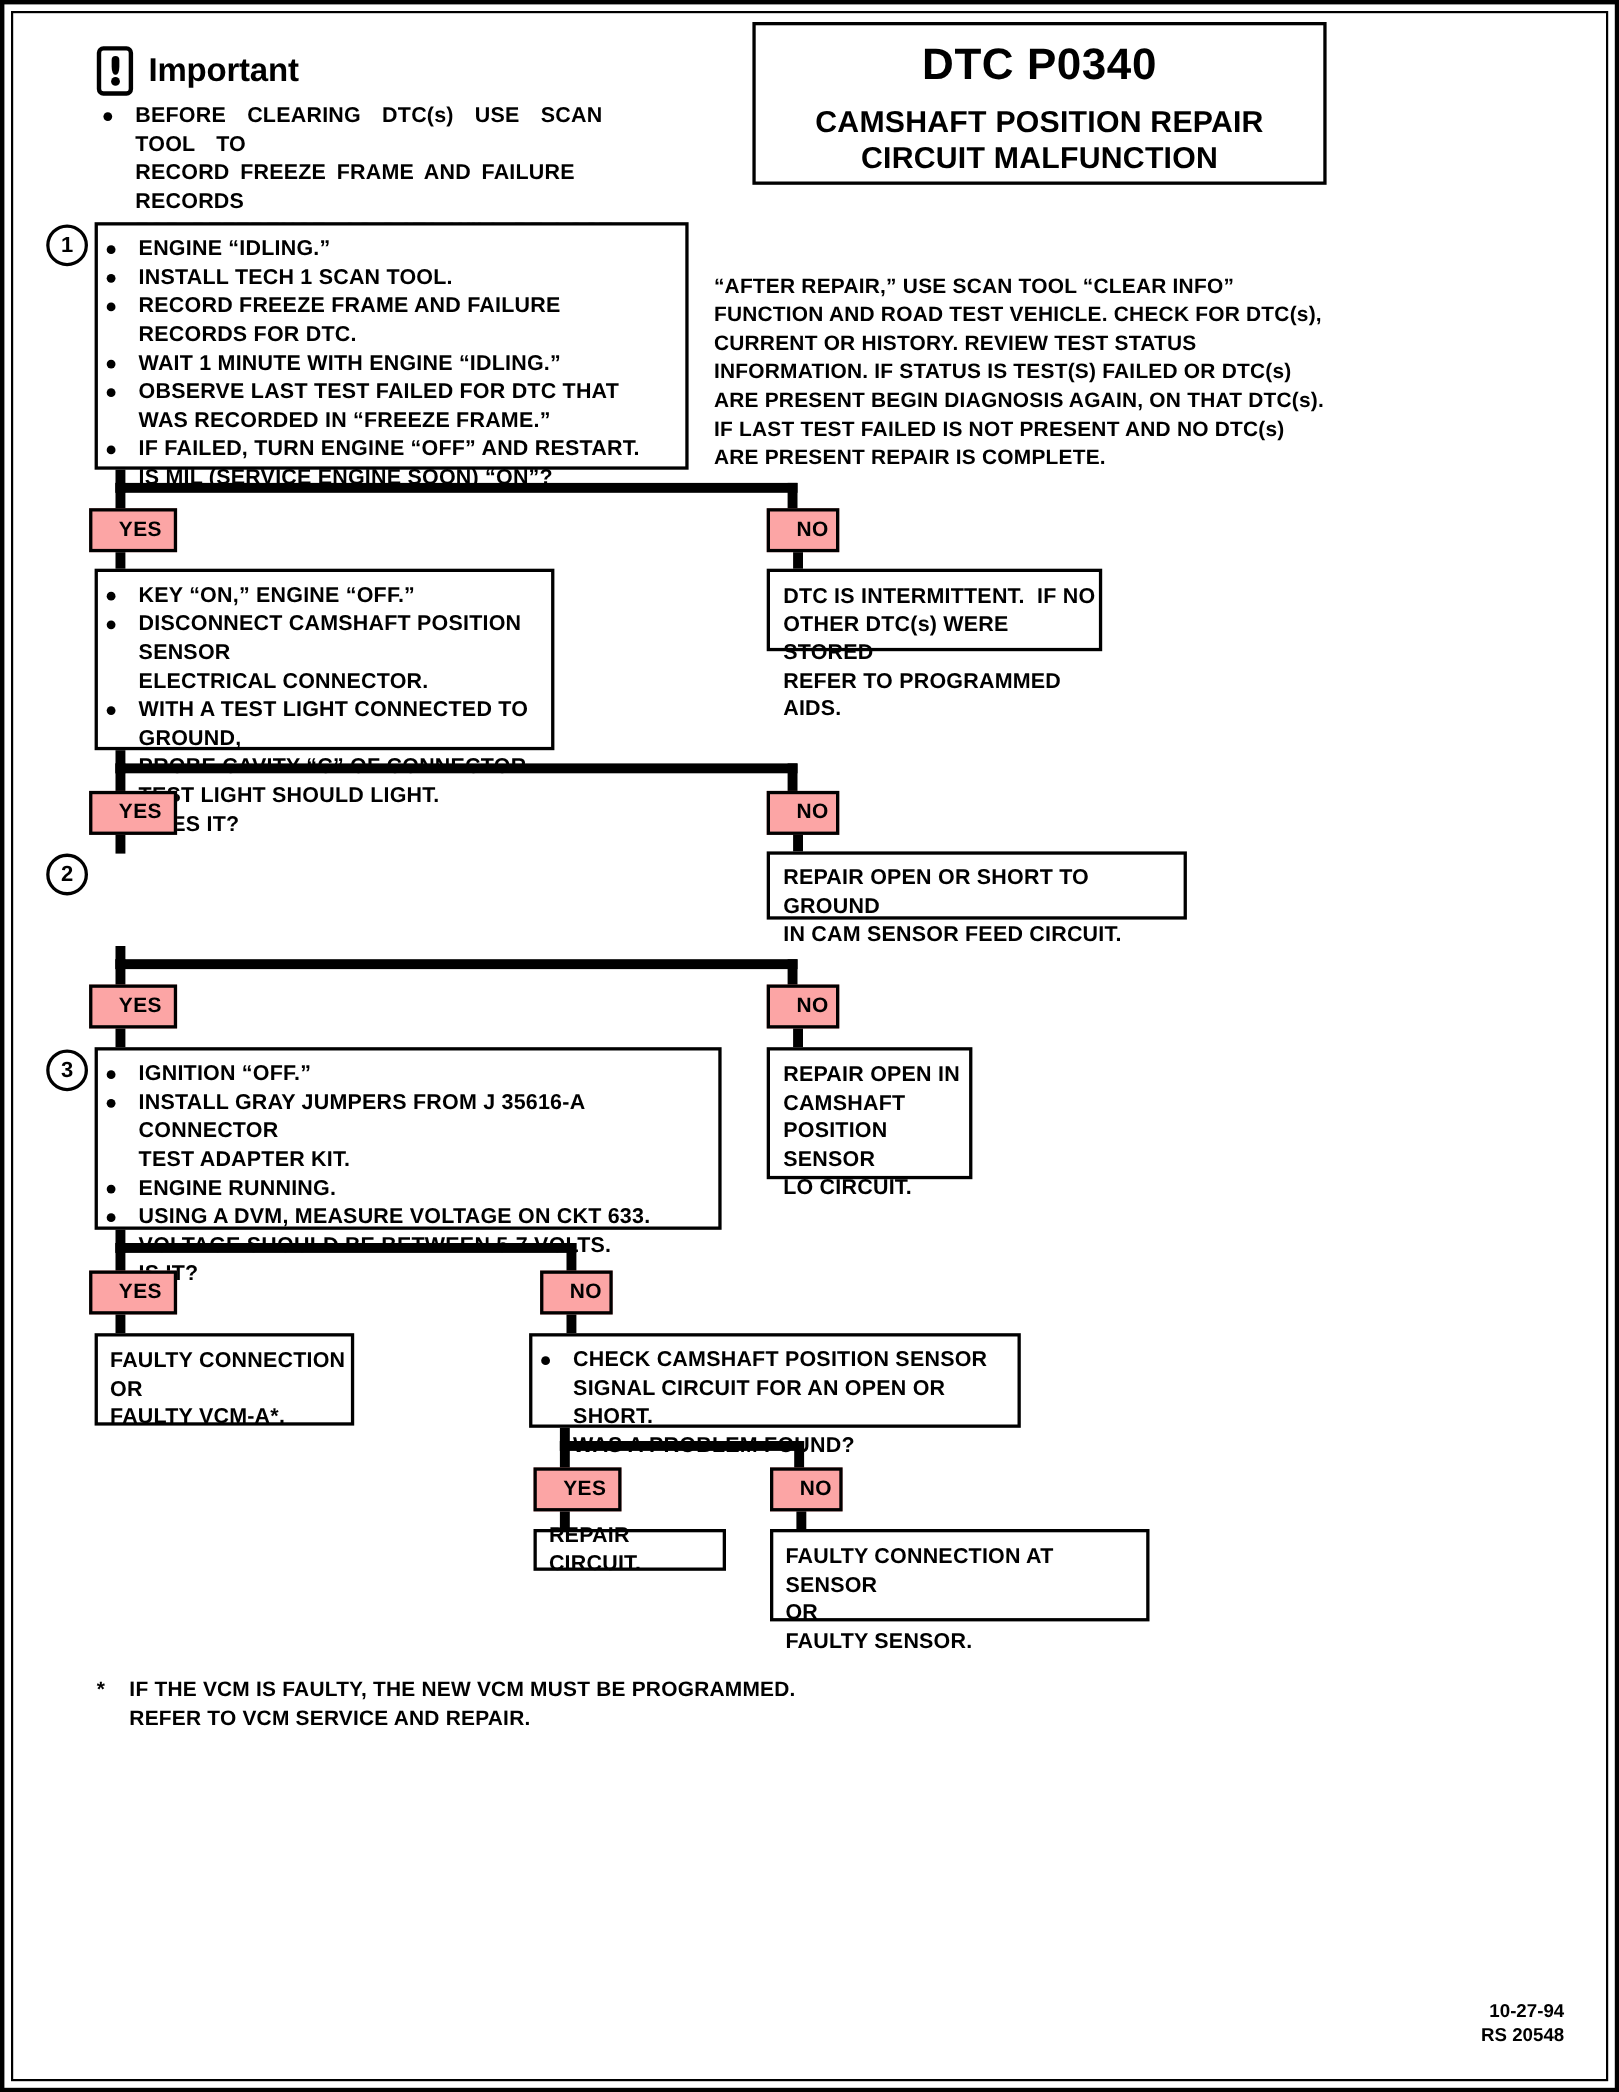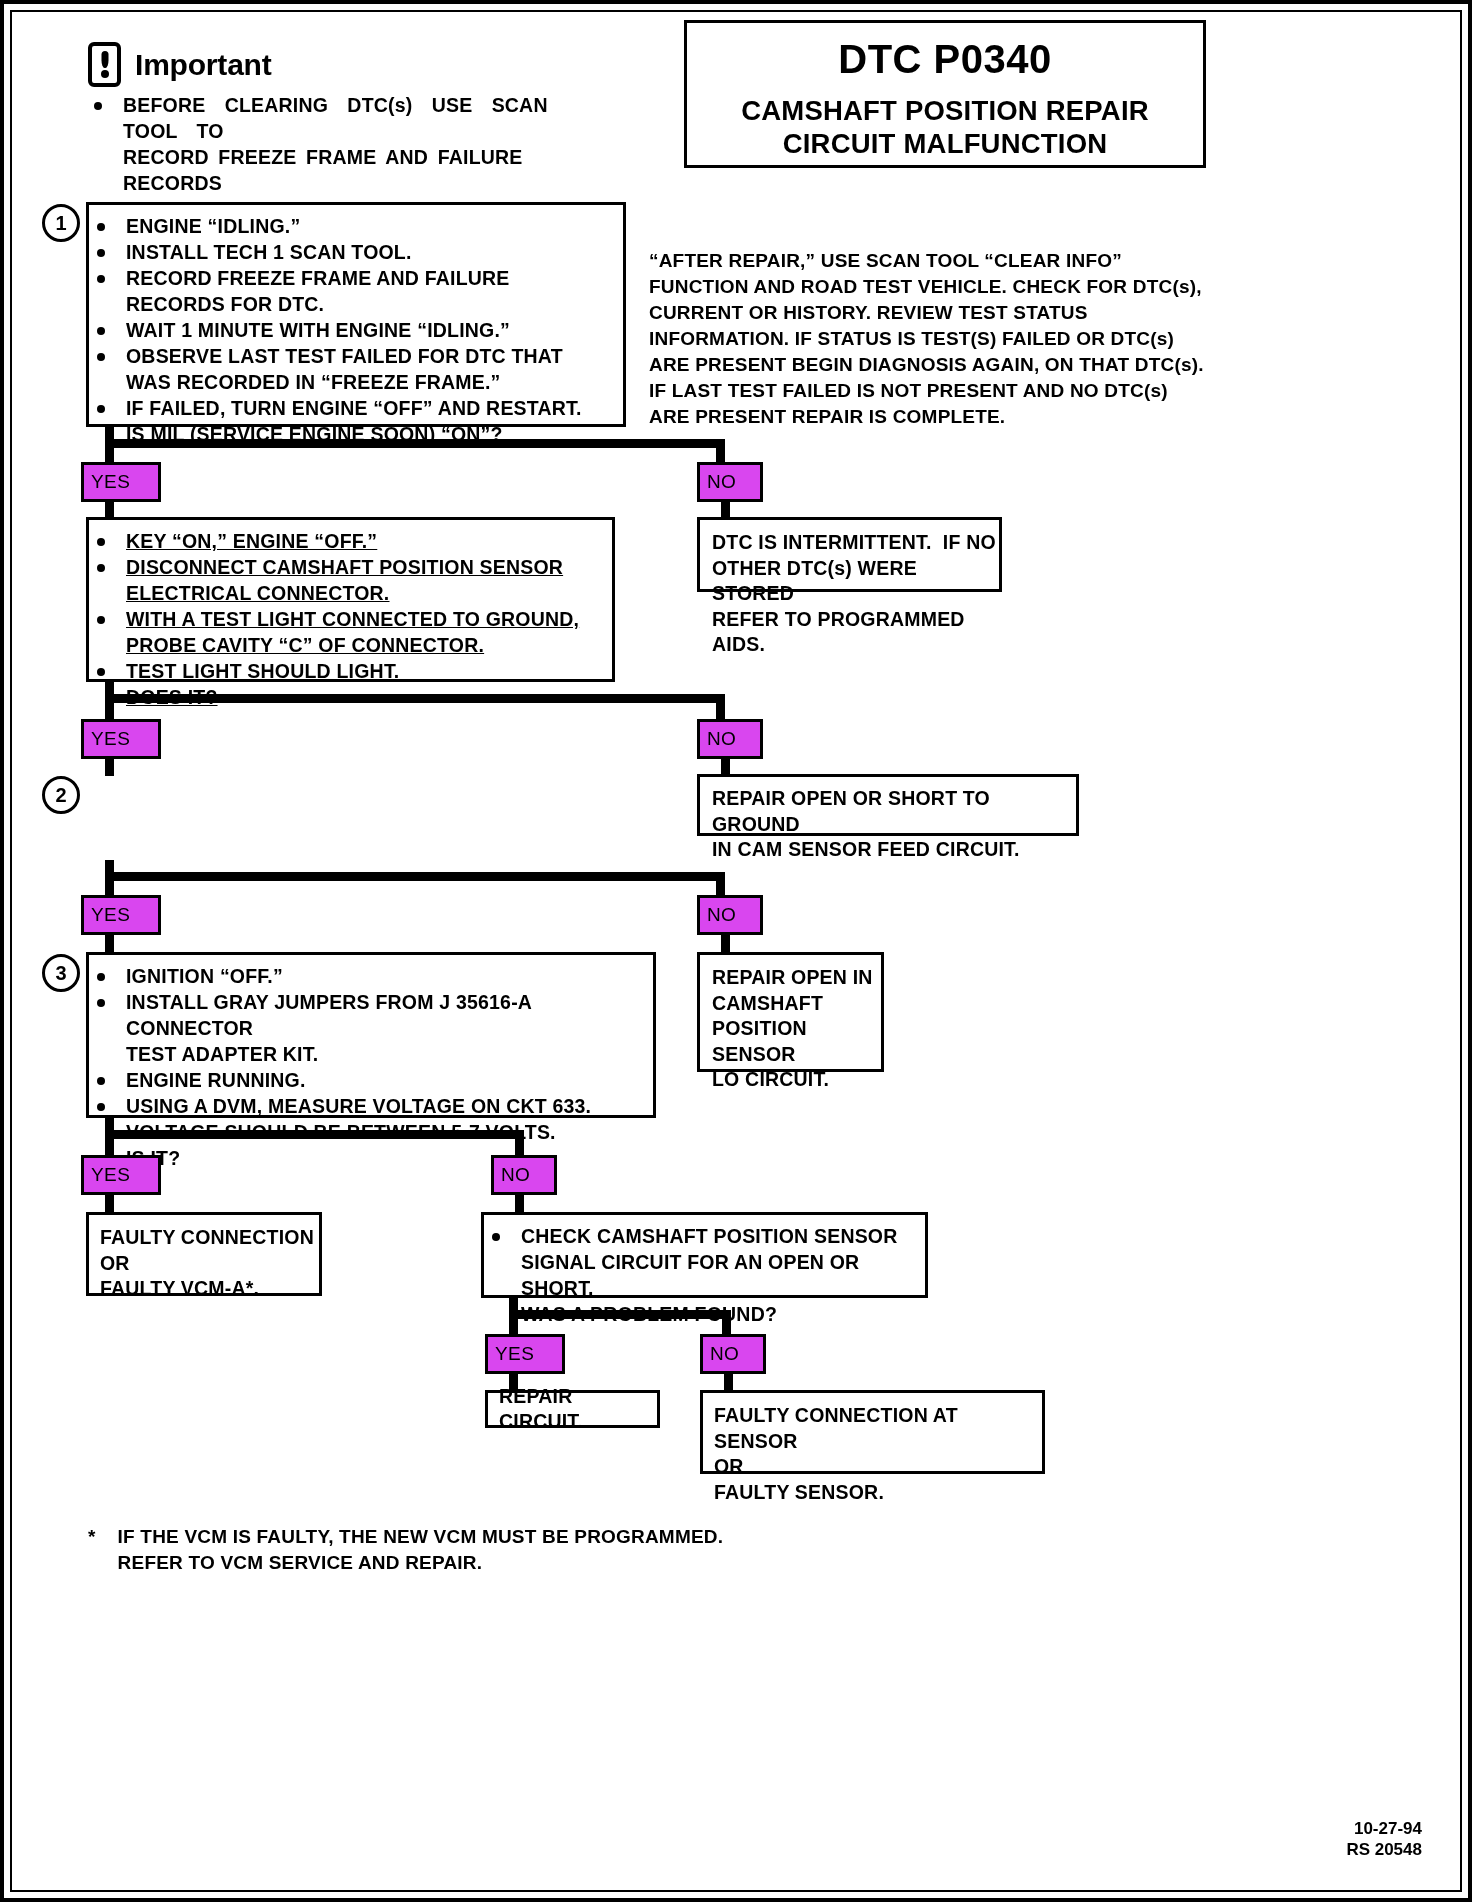--- a/index.html
+++ b/index.html
@@ -18,23 +18,23 @@
     border:2px solid #000;box-sizing:border-box;
   }
   .abs{position:absolute;box-sizing:border-box;}
 
   
   .pbox{
     border:3px solid #000;background:#fff;
     box-sizing:border-box;
   }
   .ynbox{
-    border:3px solid #000;background:#d946ef;
-    font-weight:normal;font-size:19px;letter-spacing:.4px;
-    display:flex;align-items:center;padding-left:7px;
+    border:3px solid #000;background:#fca5a5;
+    font-weight:bold;font-size:19px;letter-spacing:.4px;
+    display:flex;align-items:center;padding-left:24px;
     box-sizing:border-box;
   }
   .stepnum{
     border:3px solid #000;border-radius:50%;
     width:38px;height:38px;display:flex;align-items:center;justify-content:center;
     font-weight:bold;font-size:20px;background:#fff;
   }
   .line{background:#000;position:absolute;}
 
   
@@ -137,21 +137,21 @@
  <div class="line abs" style="left:101px;top:435px;width:620px;height:9px;"></div>
  <div class="line abs" style="left:712px;top:435px;width:9px;height:24px;"></div>
  <div class="line abs" style="left:101px;top:435px;width:9px;height:24px;"></div>
 
  <div class="abs ynbox" style="left:77px;top:458px;width:80px;height:40px;">YES</div>
  <div class="abs ynbox" style="left:693px;top:458px;width:66px;height:40px;">NO</div>
 
  <div class="line abs" style="left:101px;top:498px;width:9px;height:16px;"></div>
  <div class="line abs" style="left:717px;top:498px;width:9px;height:16px;"></div>
 
- <div class="abs pbox" style="left:82px;top:513px;width:529px;height:165px;text-decoration:underline;">
+ <div class="abs pbox" style="left:82px;top:513px;width:418px;height:165px;">
    <ul class="blist" style="margin-top:8px;">
      <li>KEY “ON,” ENGINE “OFF.”</li>
      <li>DISCONNECT CAMSHAFT POSITION SENSOR
 ELECTRICAL CONNECTOR.</li>
      <li>WITH A TEST LIGHT CONNECTED TO GROUND,
 PROBE CAVITY “C” OF CONNECTOR.</li>
      <li>TEST LIGHT SHOULD LIGHT.
 DOES IT?</li>
    </ul>
  </div>

